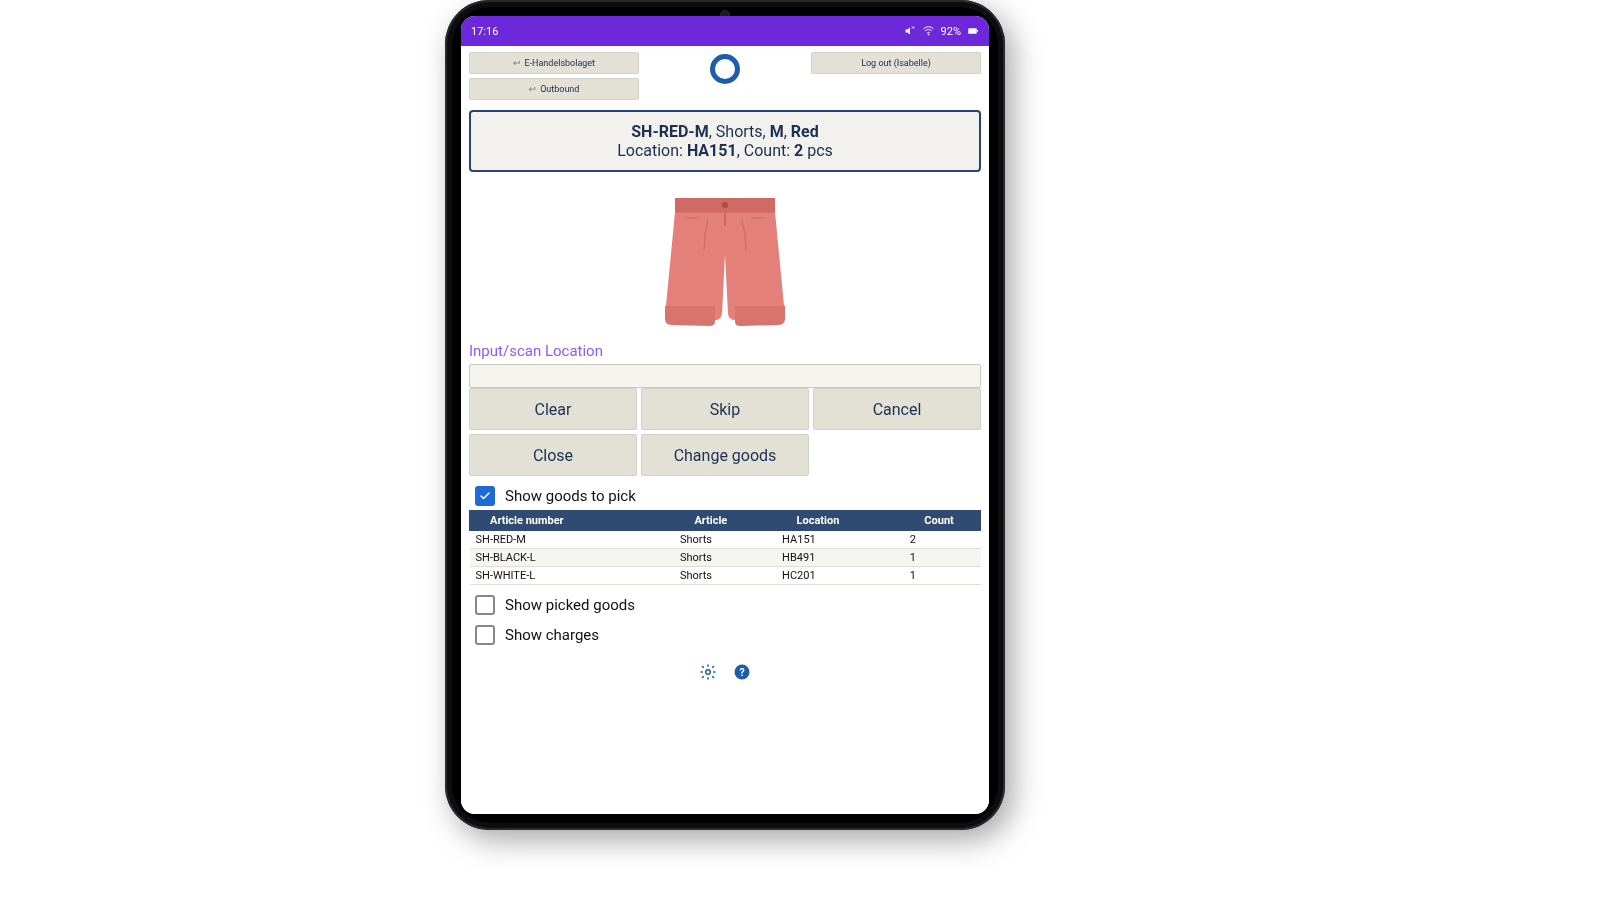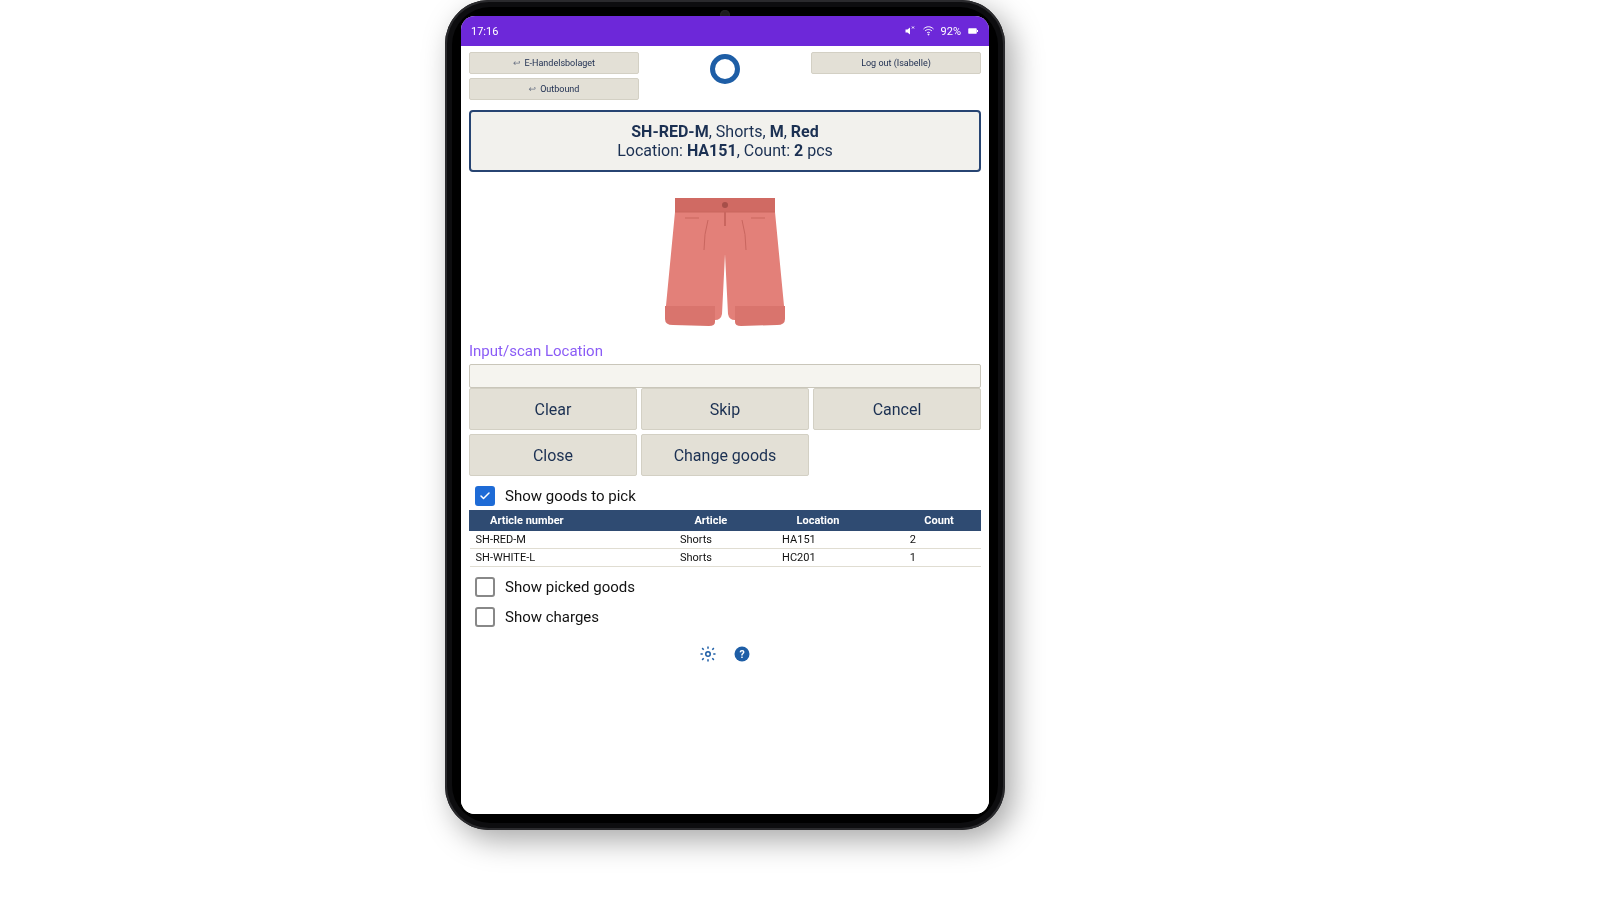--- a/index.html
+++ b/index.html
@@ -372,20 +372,26 @@
                 <th style="width:15%">Count</th>
               </tr>
             </thead>
             <tbody>
               <tr>
                 <td>SH-RED-M</td>
                 <td>Shorts</td>
                 <td>HA151</td>
                 <td>2</td>
               </tr>
+              <tr class="alt">
+                <td>SH-BLACK-L</td>
+                <td>Shorts</td>
+                <td>HB491</td>
+                <td>1</td>
+              </tr>
               <tr>
                 <td>SH-WHITE-L</td>
                 <td>Shorts</td>
                 <td>HC201</td>
                 <td>1</td>
               </tr>
             </tbody>
           </table>
 
           

